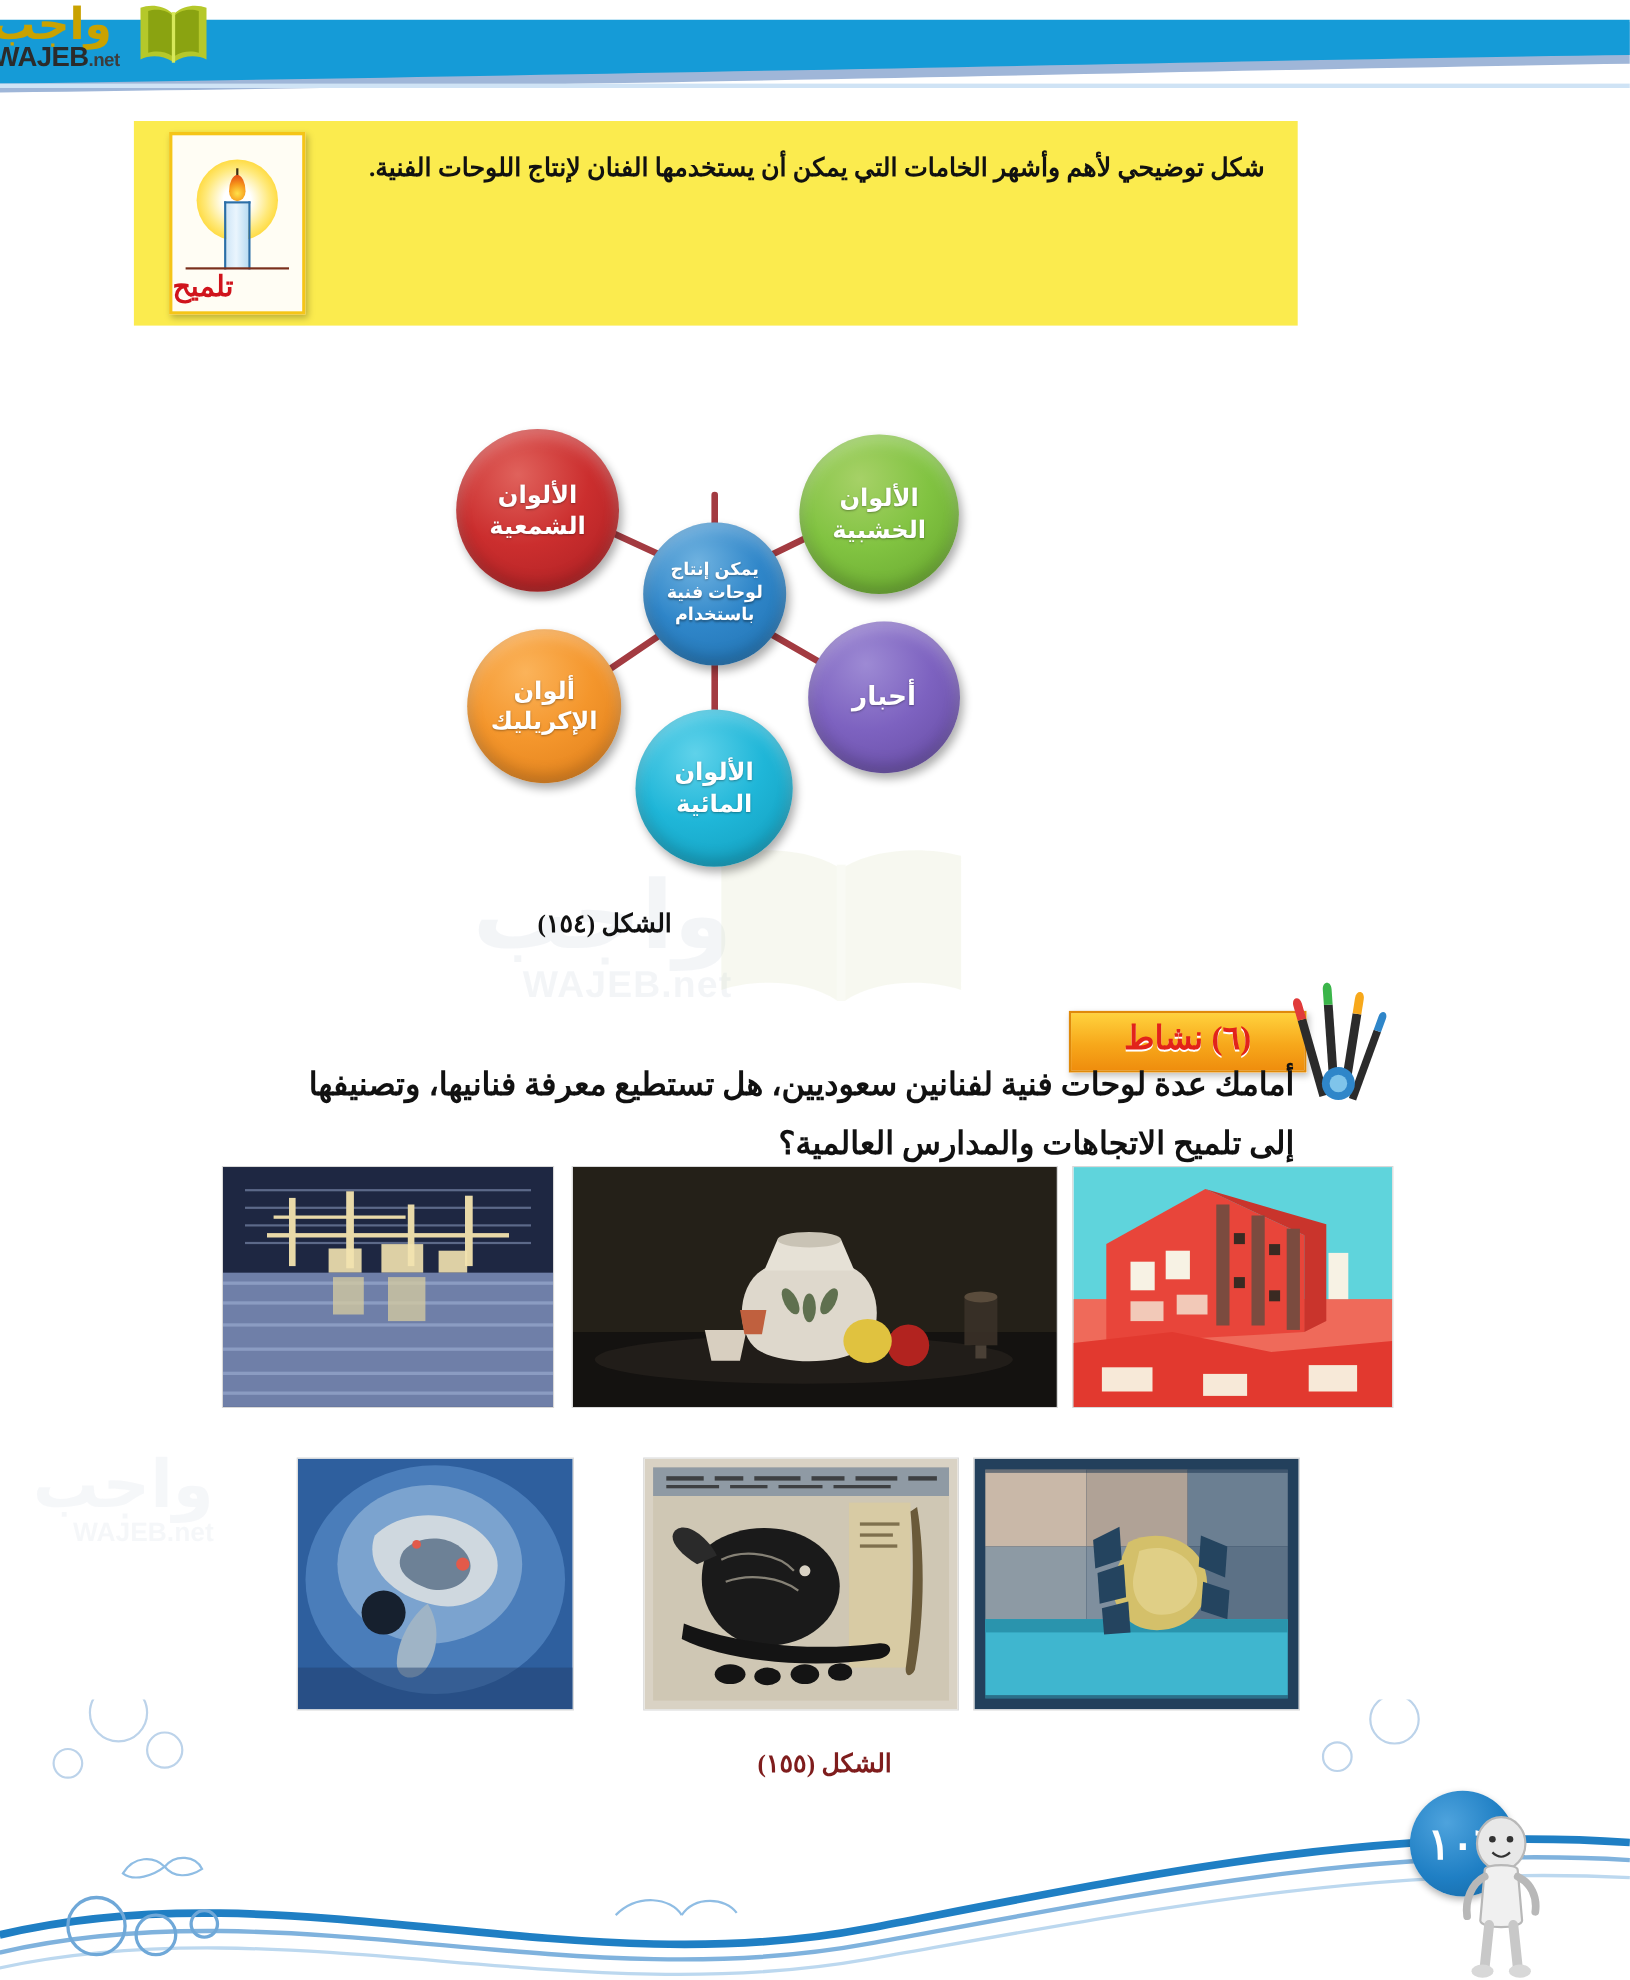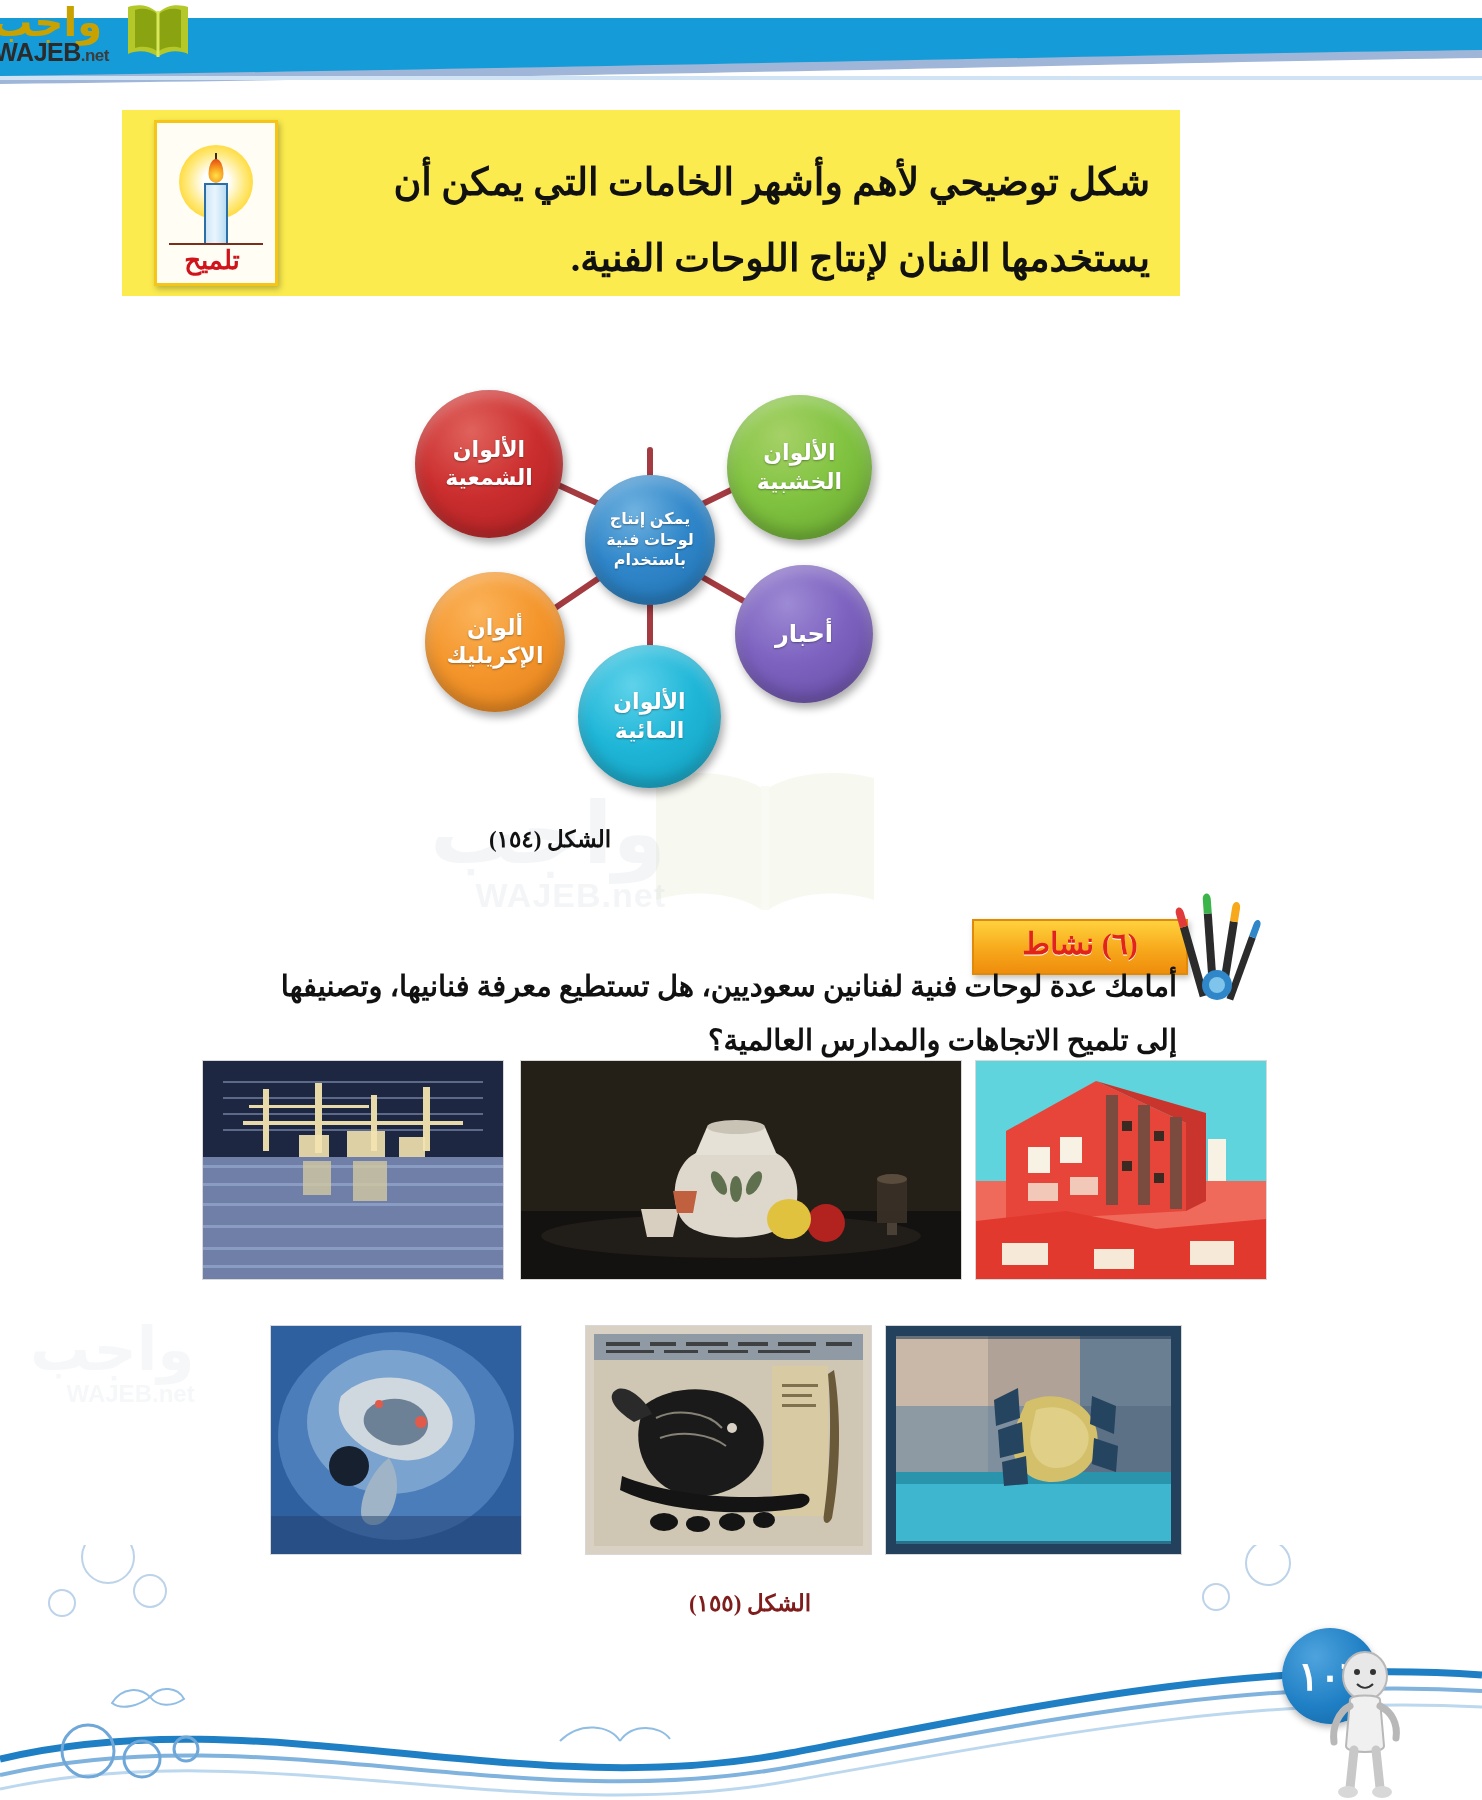--- a/index.html
+++ b/index.html
@@ -23,23 +23,23 @@
   }
   .brand-lat .net{color:#3c3c3c;font-size:17px;}
   .brand-book{position:absolute;left:110px;top:-2px;width:68px;height:62px;}
 
   
   .hint-box{
     position:absolute;left:122px;top:110px;width:1058px;height:186px;
     background:#fbeb4e;
   }
   .hint-text{
-    position:absolute;right:30px;top:34px;width:860px;
-    font-family:"Liberation Serif","DejaVu Serif",serif;
-    font-size:38px;font-weight:bold;color:#111;line-height:2.0;
+    position:absolute;right:30px;top:20px;width:860px;
+    font-family:"Liberation Serif","DejaVu Serif",serif;
+    font-size:23px;font-weight:bold;color:#111;line-height:2.0;
     text-align:right;direction:rtl;
   }
   .hint-icon-card{
     position:absolute;left:32px;top:10px;width:118px;height:160px;
     background:#fffdf4;border:3px solid #f5c518;
     box-shadow:2px 3px 6px rgba(0,0,0,.25);
   }
   .hint-icon-card .glow{
     position:absolute;left:50%;top:22px;transform:translateX(-50%);
     width:74px;height:74px;border-radius:50%;
@@ -56,21 +56,21 @@
     background:radial-gradient(circle at 50% 70%,#ffe14a 0%,#f79a1c 45%,#e03a12 100%);
   }
   .hint-icon-card .wick{
     position:absolute;left:50%;top:30px;transform:translateX(-50%);
     width:2px;height:12px;background:#3a2a14;
   }
   .hint-icon-card .base{
     position:absolute;left:12px;top:120px;width:94px;height:2px;background:#7a2f1c;
   }
   .hint-icon-card .label{
-    position:absolute;left:0;right:8px;top:122px;text-align:center;
+    position:absolute;left:0;right:8px;top:122px;text-align:left;
     font-family:"Liberation Serif","DejaVu Serif",serif;
     font-size:26px;font-weight:bold;color:#d0141c;
   }
 
   
   .diagram{position:absolute;left:390px;top:300px;width:520px;height:500px;}
   .diagram svg{position:absolute;left:0;top:0;}
   .node{
     position:absolute;border-radius:50%;
     display:flex;align-items:center;justify-content:center;text-align:center;

